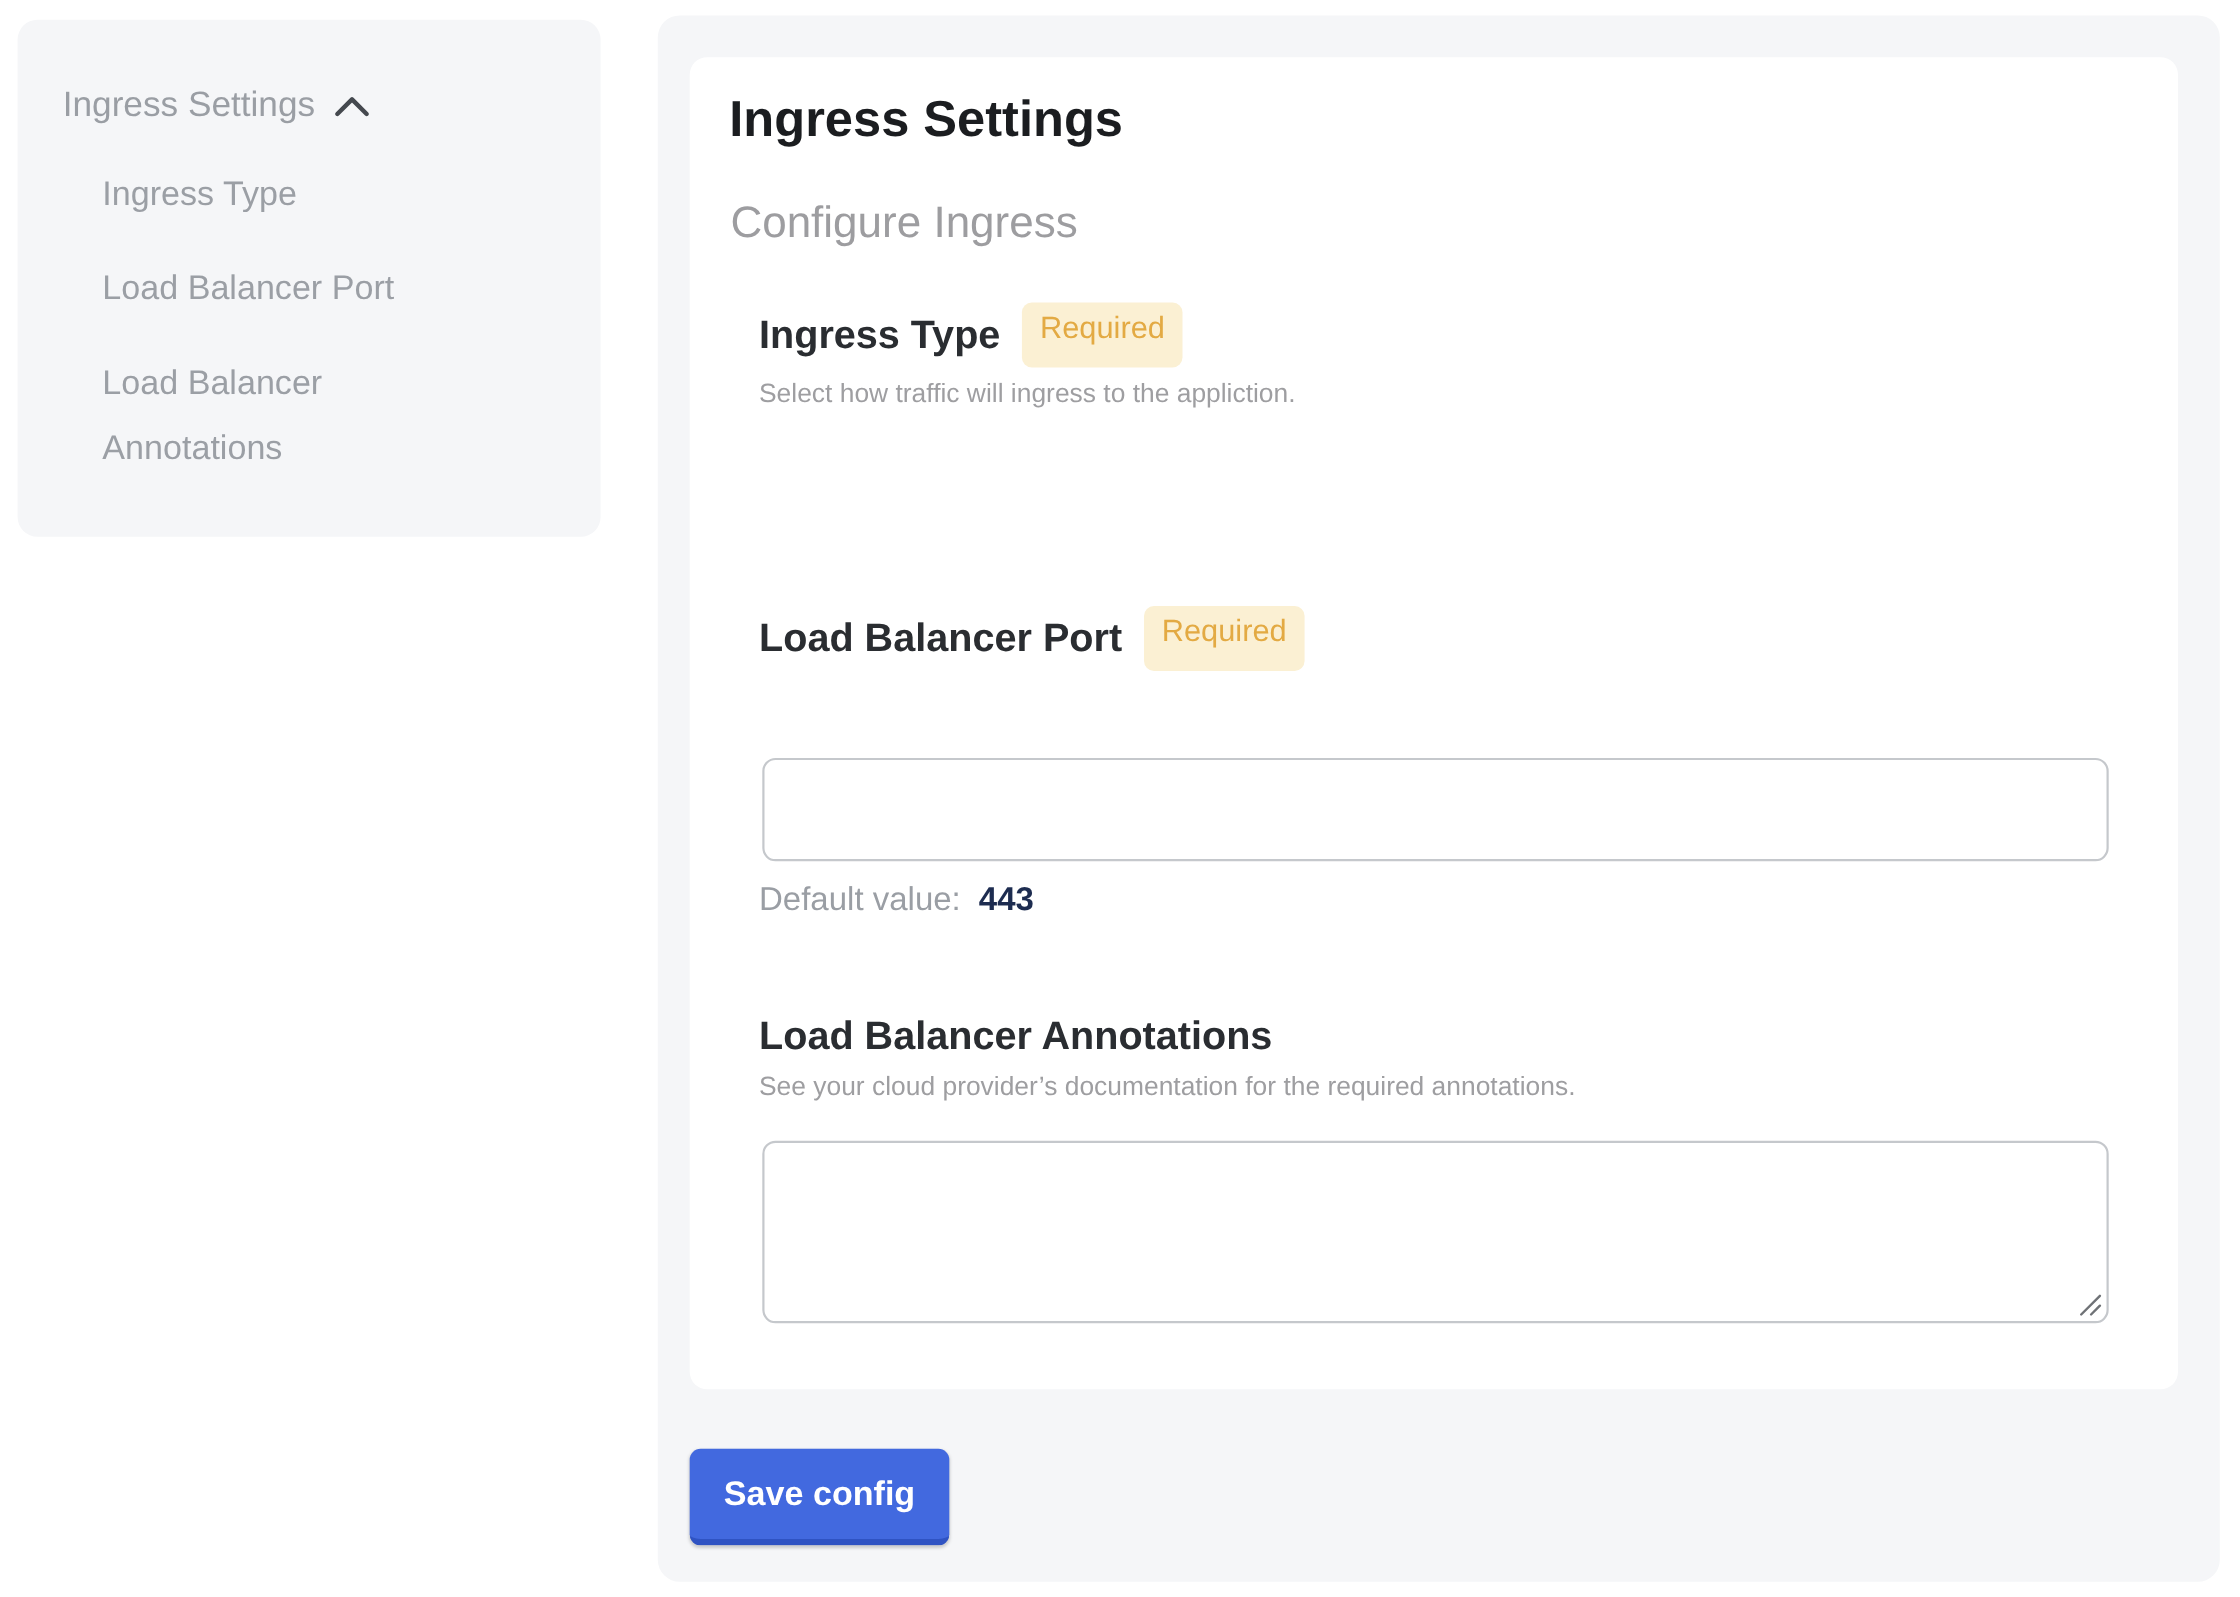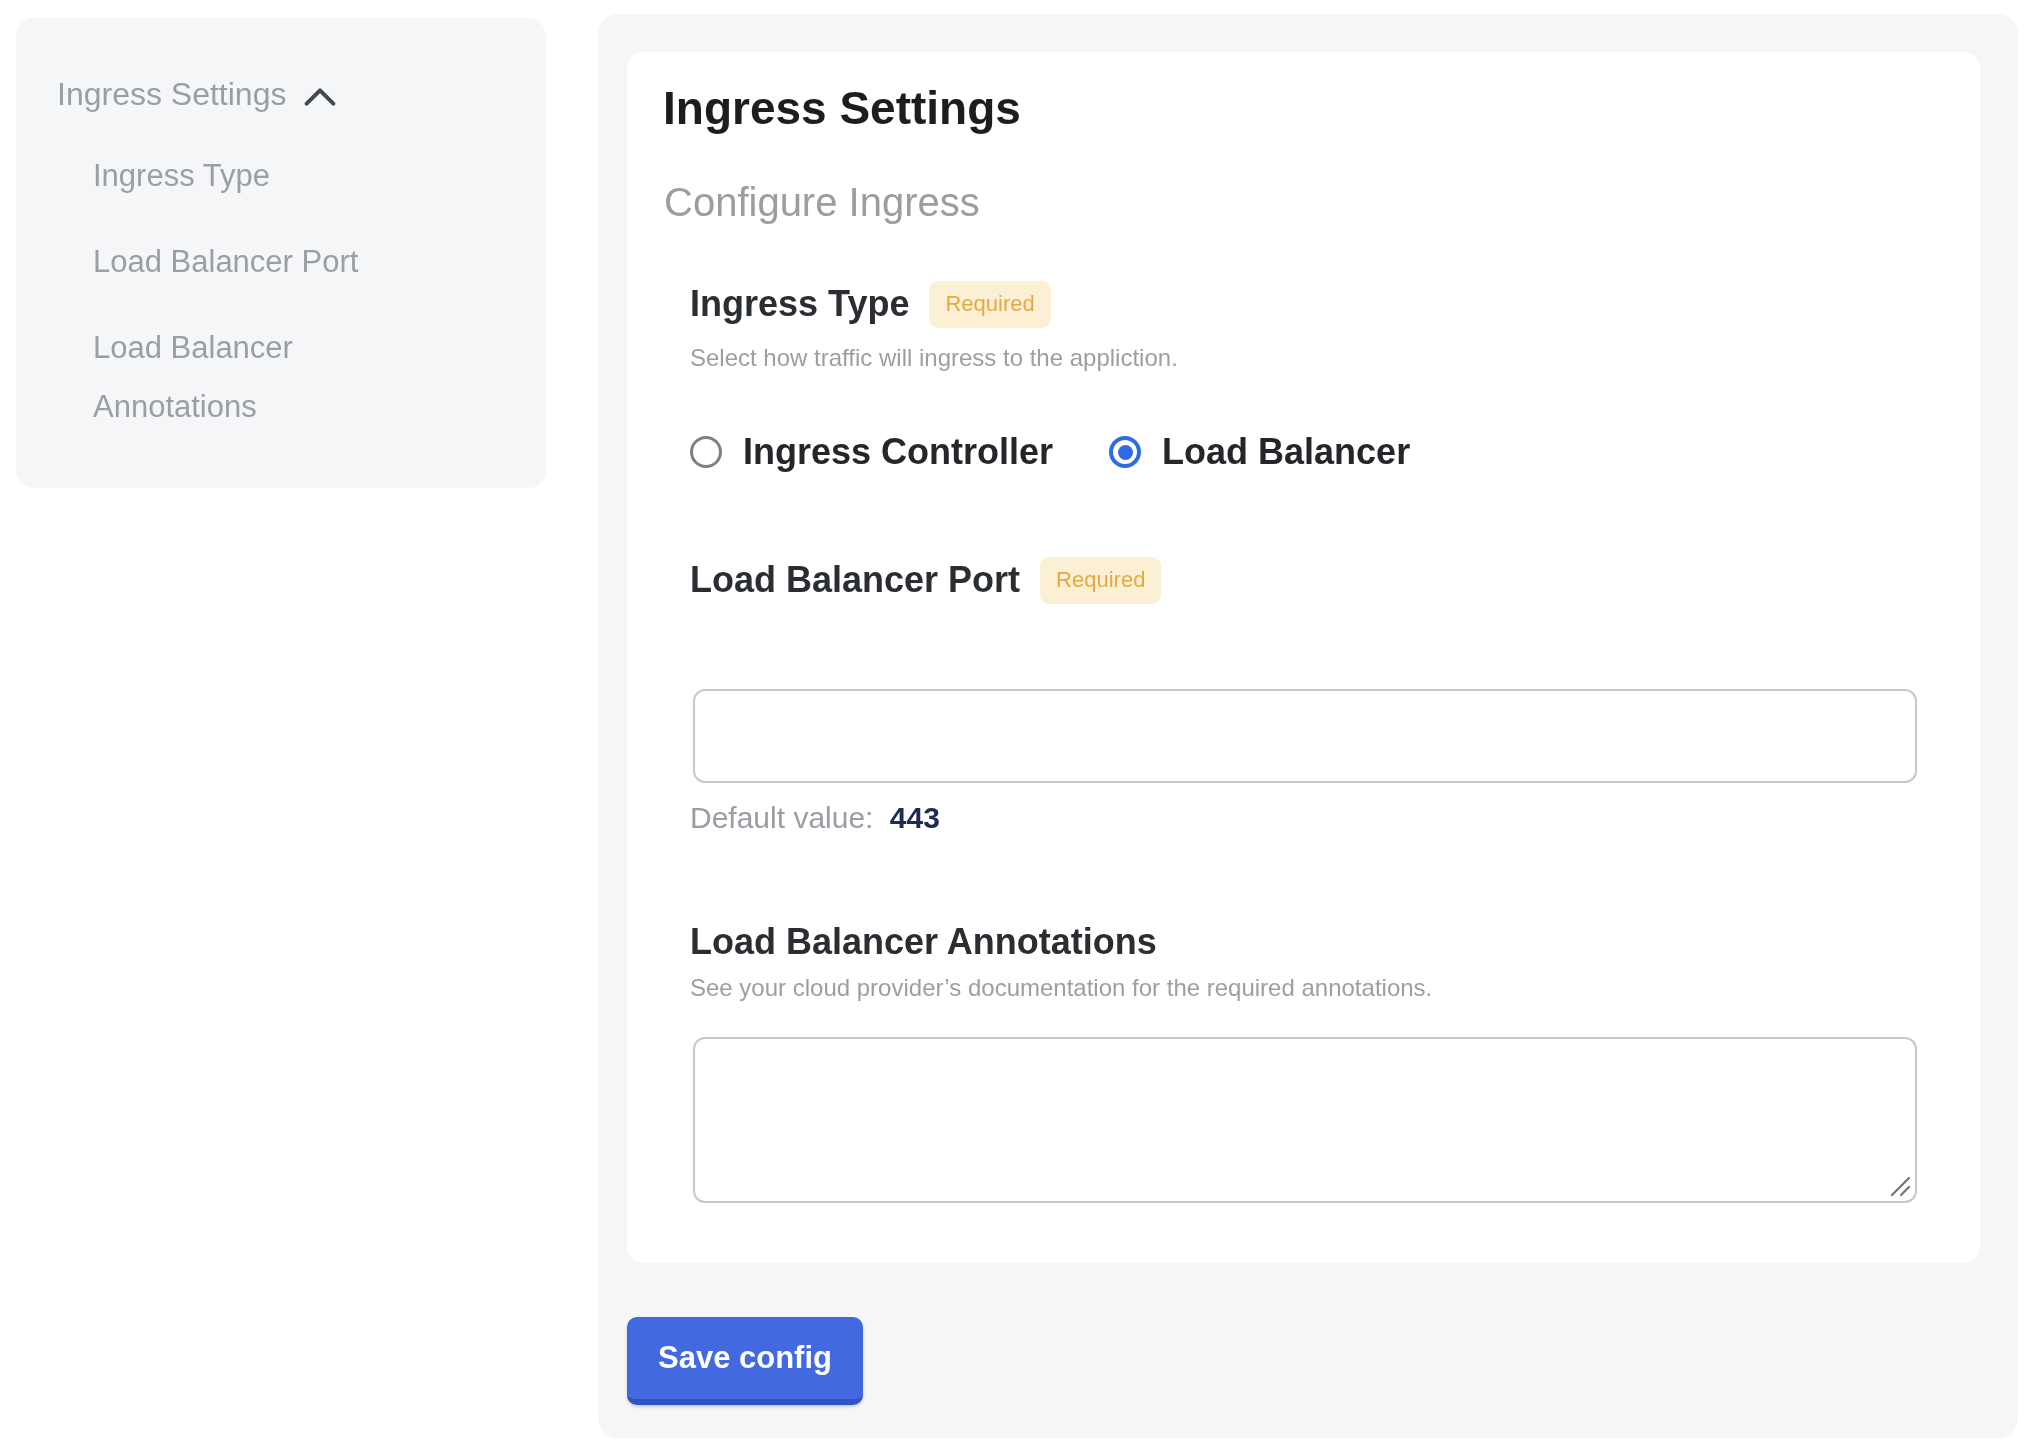--- a/index.html
+++ b/index.html
@@ -28,22 +28,22 @@
     background:#ffffff; border-radius:16px; }
   .card-title { position:absolute; left:36px; top:28px; font-size:46px;
     font-weight:700; color:#1b1d20; line-height:56px; white-space:nowrap; }
   .card-subtitle { position:absolute; left:37px; top:128px; font-size:40px;
     color:#9d9da0; line-height:44px; white-space:nowrap; }
 
   .section-title-row { position:absolute; left:63px; display:flex;
     align-items:center; gap:20px; height:48px; }
   .section-title { font-size:36px; font-weight:700; color:#2a2d31;
     line-height:48px; white-space:nowrap; }
-  .badge { background:#fbf0d3; color:#e3aa43; font-size:22px; line-height:28px;
-    padding:9px 16px 10px 16px; border-radius:9px; white-space:nowrap; }
+  .badge { background:#fbf0d3; color:#e3aa43; font-size:28px; line-height:28px;
+    padding:9px 16px 22px 16px; border-radius:9px; white-space:nowrap; }
   .section-desc { position:absolute; left:63px; font-size:24px; color:#9e9ea1;
     line-height:40px; white-space:nowrap; }
 
   .st-1 { top:228px; }  .sd-1 { top:286px; }
   .st-2 { top:504px; }  .sd-2 { top:564px; }
   .st-3 { top:866px; }  .sd-3 { top:916px; }
 
   
   .radio-row { position:absolute; left:63px; top:378px; display:flex;
     align-items:center; height:44px; }
@@ -103,32 +103,20 @@
 
     <h1 class="card-title">Ingress Settings</h1>
     <div class="card-subtitle">Configure Ingress</div>
 
     <div class="section-title-row st-1">
       <span class="section-title">Ingress Type</span>
       <span class="badge">Required</span>
     </div>
     <div class="section-desc sd-1">Select how traffic will ingress to the appliction.</div>
 
-    <div class="radio-row">
-      <div class="radio-option">
-        <span class="radio-circle"></span>
-        <span class="radio-label">Ingress Controller</span>
-      </div>
-      <div class="radio-option selected">
-        <span class="radio-circle">
-          <span class="radio-dot"></span>
-        </span>
-        <span class="radio-label">Load Balancer</span>
-      </div>
-    </div>
 
     <div class="section-title-row st-2">
       <span class="section-title">Load Balancer Port</span>
       <span class="badge">Required</span>
     </div>
 
     <input class="port-input" type="text" value="" style="">
 
     <div class="default-line">
       <span class="default-label">Default value:</span>

